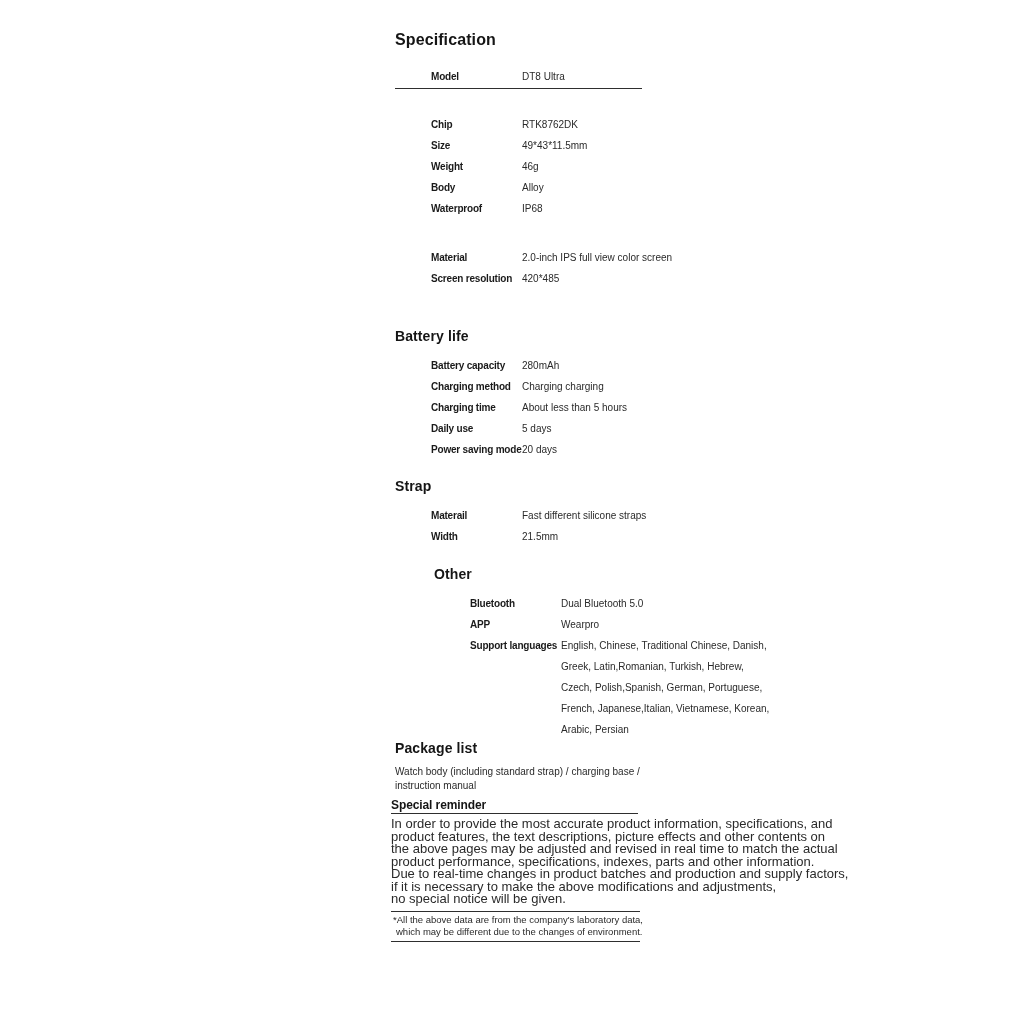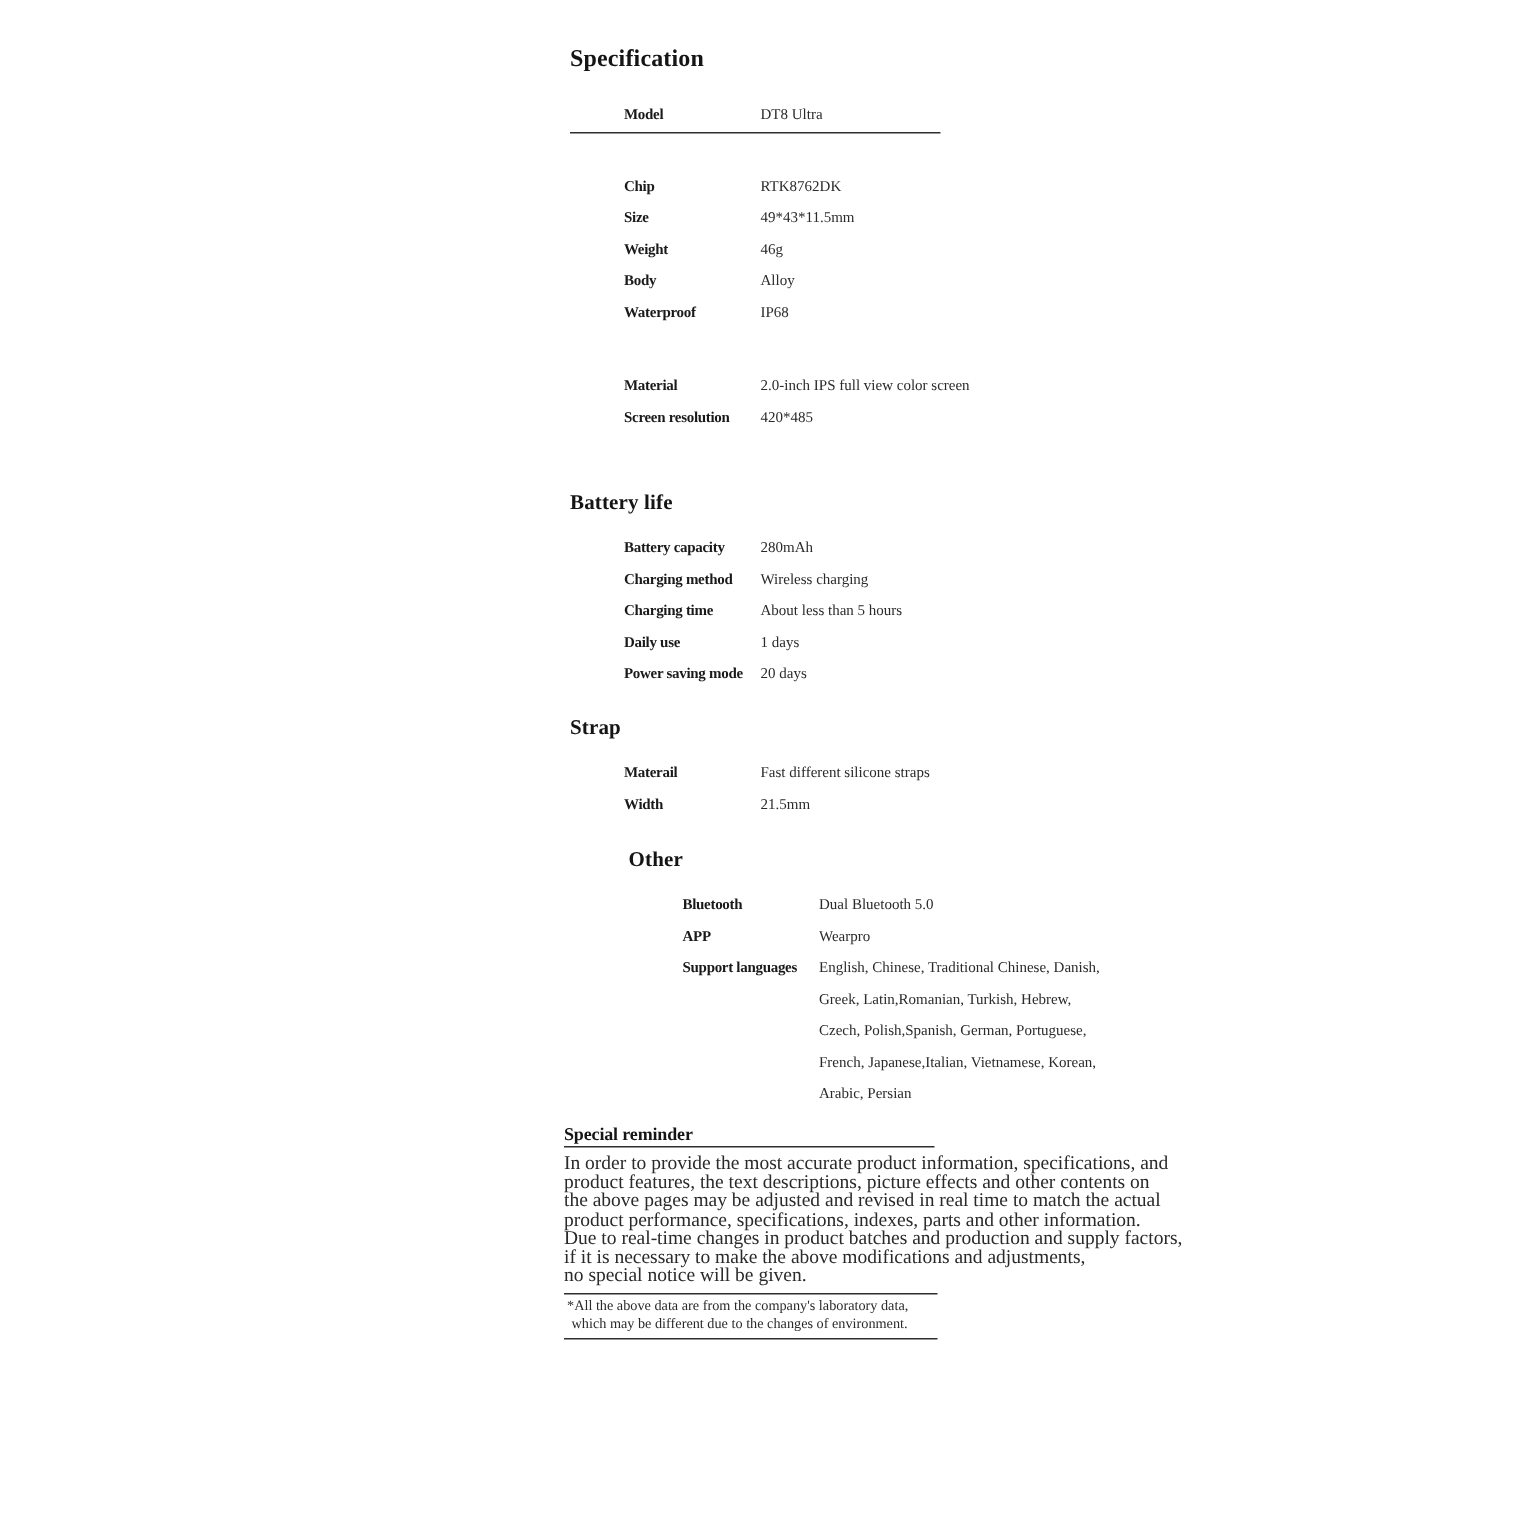--- a/index.html
+++ b/index.html
@@ -4,21 +4,21 @@
 <style>
   html,body{margin:0;padding:0;background:#ffffff;}
   .page{
     position:relative;
     width:1024px;height:1024px;
     background:#ffffff;
     font-family:"Liberation Sans", sans-serif;
     color:#1f1f1f;
     overflow:hidden;
   }
-  .content{position:absolute;left:380px;top:30px;width:292px;font-family:Liberation Serif, serif;}
+  .content{position:absolute;left:395px;top:30px;width:292px;}
 
   h1.title{
     font-size:16px;line-height:20px;margin:0;
     font-weight:700;letter-spacing:.1px;color:#151515;
   }
 
   
   .row{display:flex;font-size:10px;line-height:13px;margin-bottom:8px;}
   .row .label{flex:0 0 91px;font-weight:700;letter-spacing:-.2px;white-space:nowrap;color:#1a1a1a;padding-left:36px;}
   .row .value{flex:1;color:#2a2a2a;}
@@ -116,29 +116,29 @@
           </div>
         </section>
         <section class="section sec-3">
           <h2>Battery life</h2>
           <div class="row">
             <div class="label">Battery capacity</div>
             <div class="value">280mAh</div>
           </div>
           <div class="row">
             <div class="label">Charging method</div>
-            <div class="value">Wireless charging</div>
+            <div class="value">Charging charging</div>
           </div>
           <div class="row">
             <div class="label">Charging time</div>
             <div class="value">About less than 5 hours</div>
           </div>
           <div class="row">
             <div class="label">Daily use</div>
-            <div class="value">1 days</div>
+            <div class="value">5 days</div>
           </div>
           <div class="row">
             <div class="label">Power saving mode</div>
             <div class="value">20 days</div>
           </div>
         </section>
         <section class="section sec-4">
           <h2>Strap</h2>
           <div class="row">
             <div class="label">Materail</div>
@@ -165,20 +165,27 @@
               <div class="vline">English, Chinese, Traditional Chinese, Danish,</div>
               <div class="vline">Greek, Latin,Romanian, Turkish, Hebrew,</div>
               <div class="vline">Czech, Polish,Spanish, German, Portuguese,</div>
               <div class="vline">French, Japanese,Italian, Vietnamese, Korean,</div>
               <div class="vline">Arabic, Persian</div>
             </div>
           </div>
         </section>
       </div>
 
+    <section class="pkg">
+      <h2>Package list</h2>
+      <div class="pkg-lines">
+          <div>Watch body (including standard strap) / charging base /</div>
+          <div>instruction manual</div>
+        </div>
+    </section>
 
     <section class="reminder">
       <h3>Special reminder</h3>
       <div class="reminder-lines">
           <div>In order to provide the most accurate product information, specifications, and</div>
           <div>product features, the text descriptions, picture effects and other contents on</div>
           <div>the above pages may be adjusted and revised in real time to match the actual</div>
           <div>product performance, specifications, indexes, parts and other information.</div>
           <div>Due to real-time changes in product batches and production and supply factors,</div>
           <div>if it is necessary to make the above modifications and adjustments,</div>

